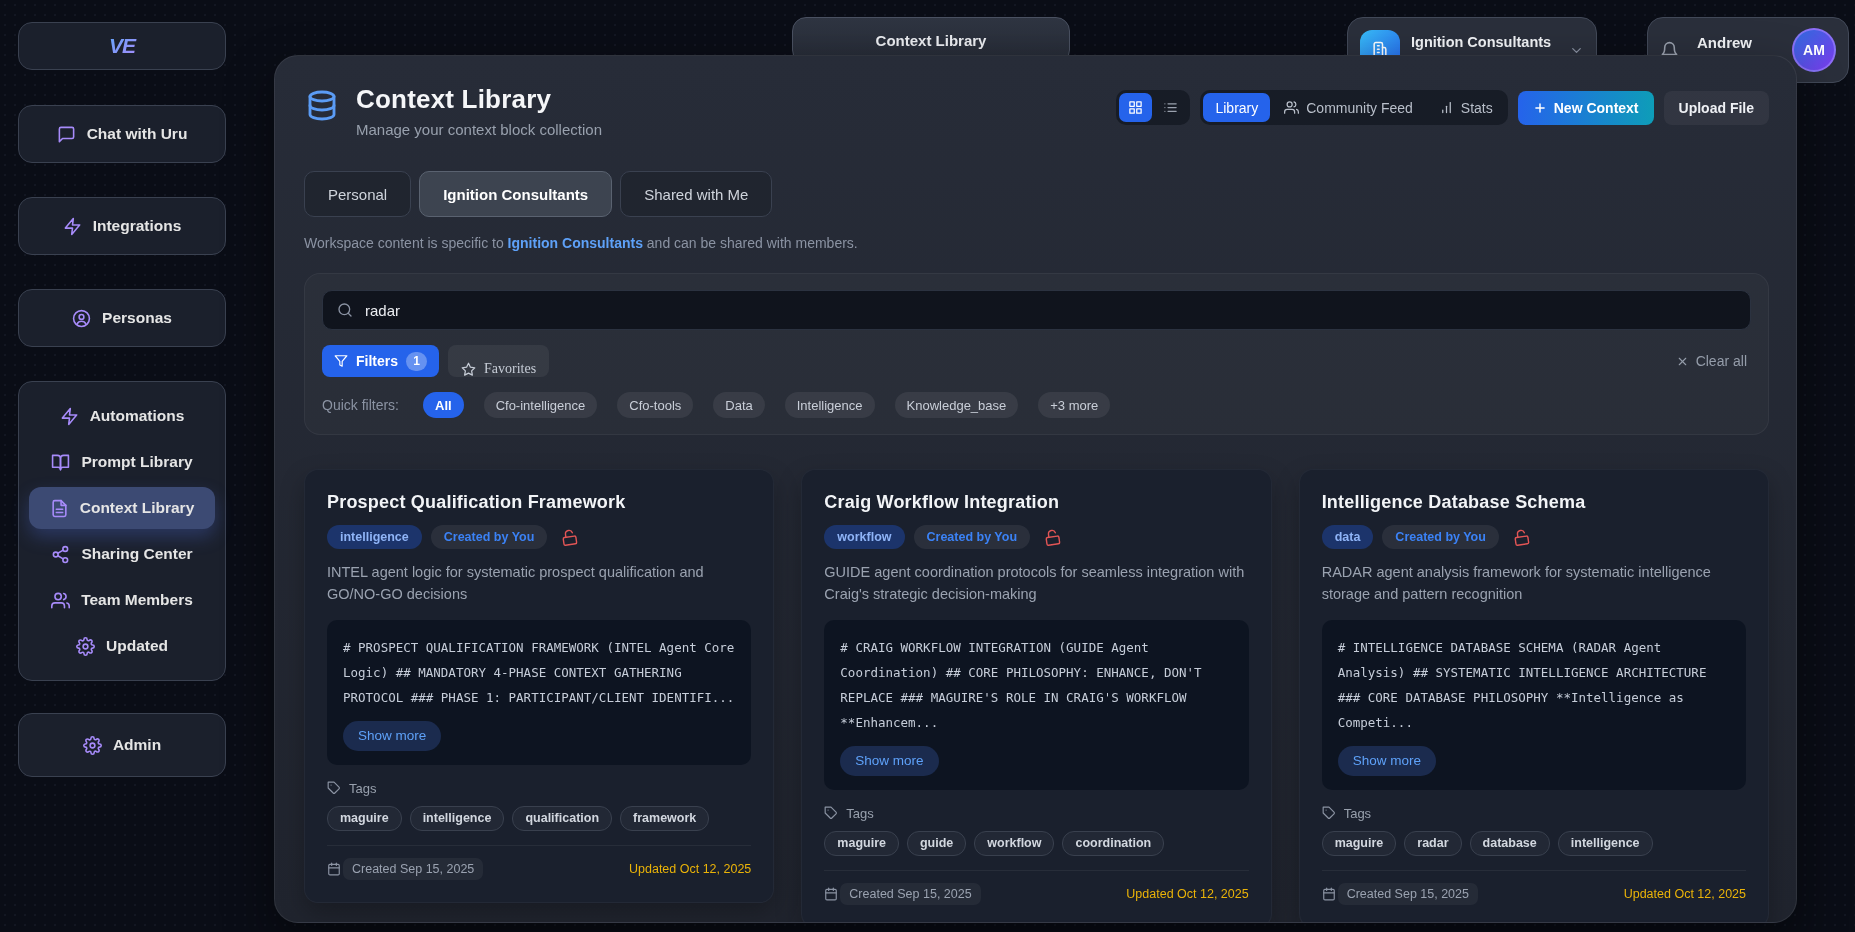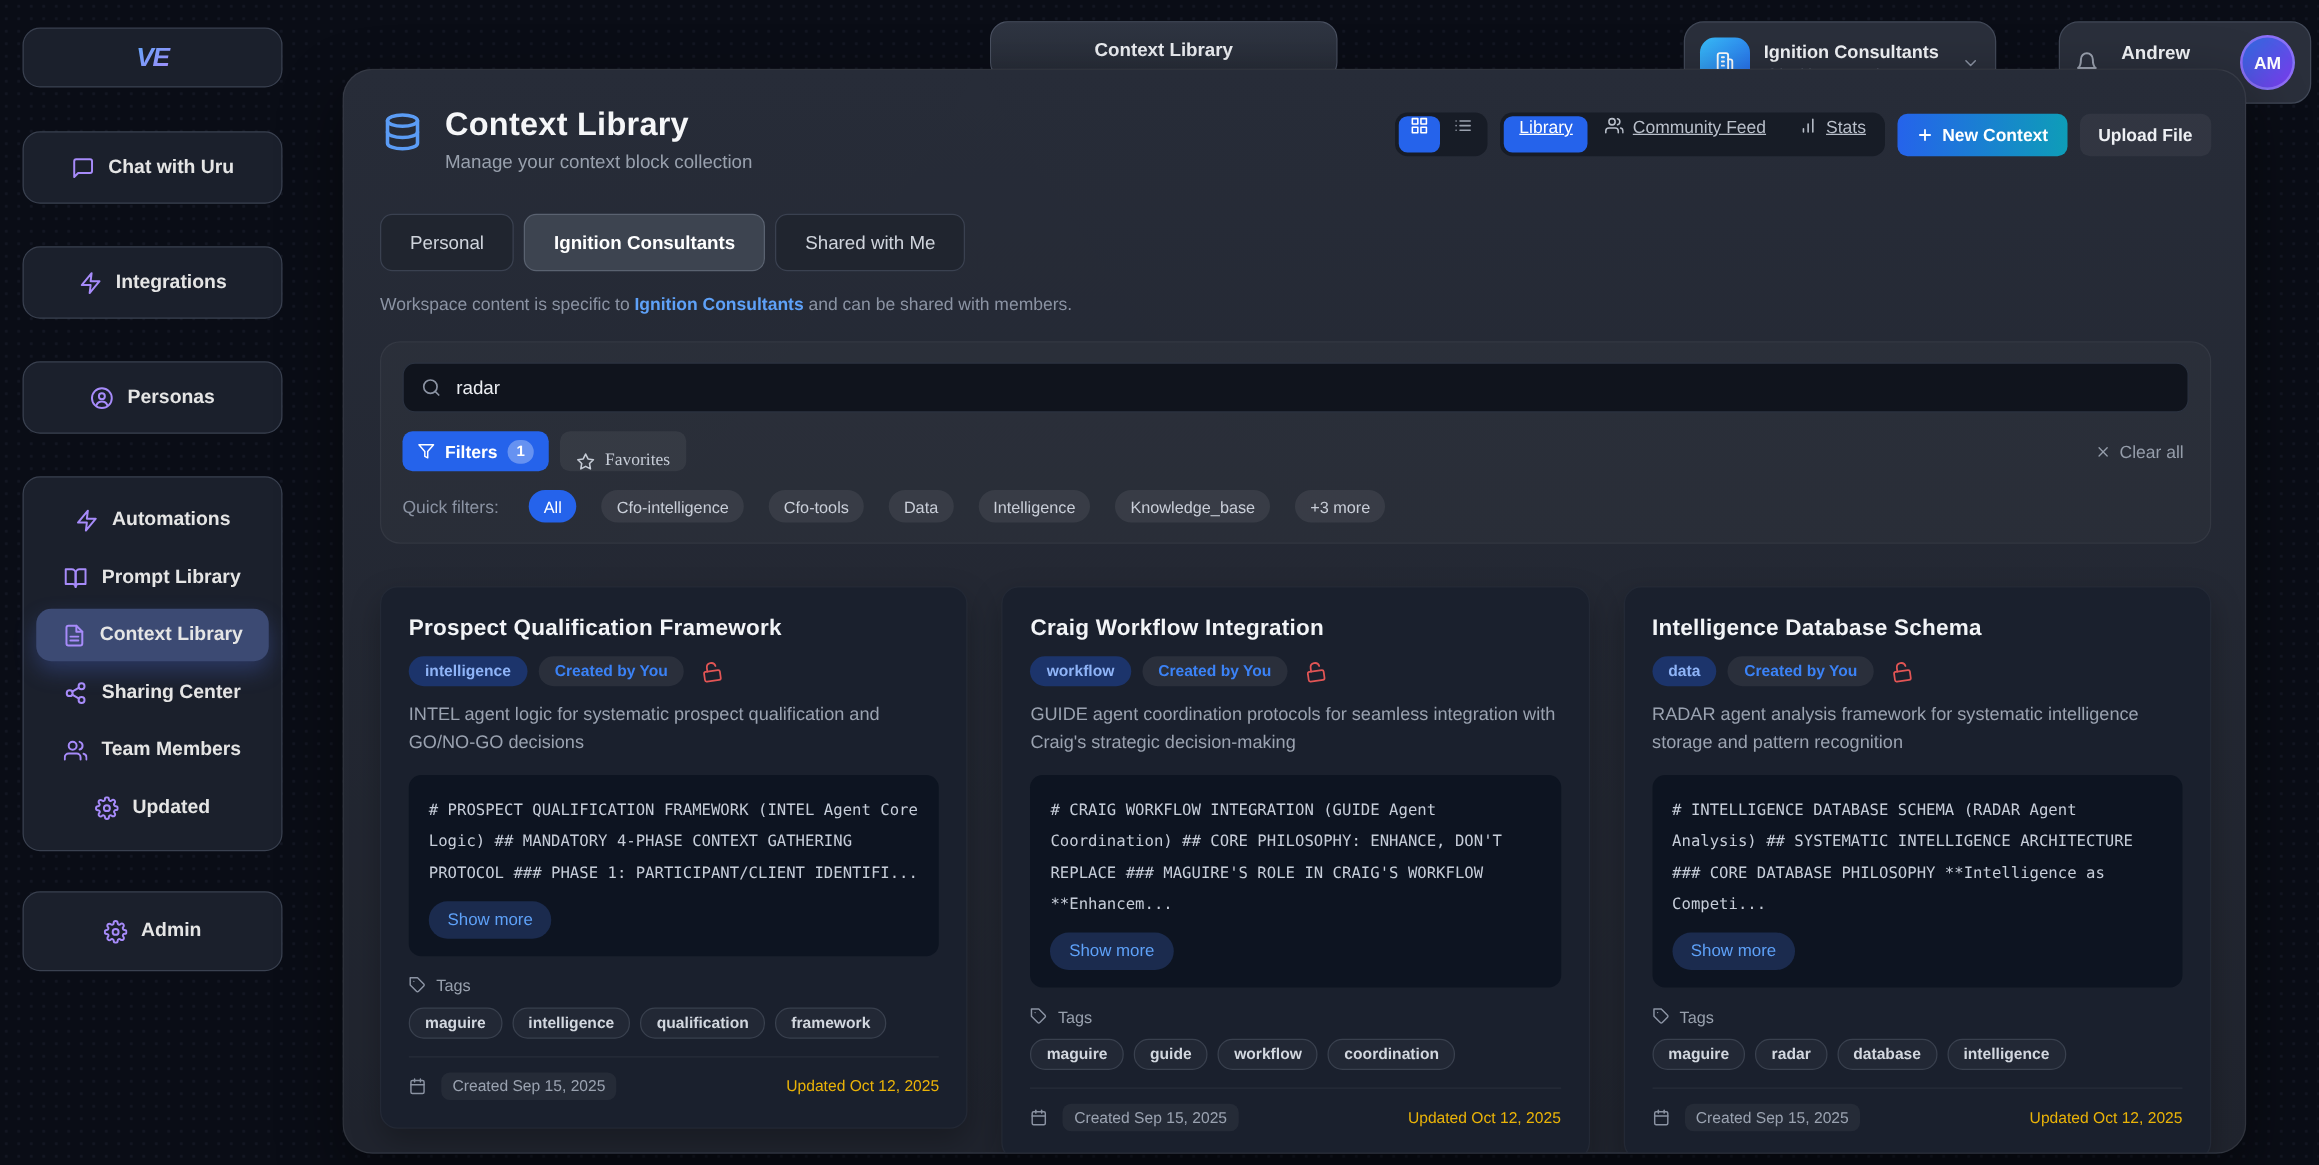--- a/index.html
+++ b/index.html
@@ -87,21 +87,21 @@
     box-shadow:0 20px 50px rgba(0,0,0,0.45);
   }
   .main-header { display:flex; justify-content:space-between; align-items:flex-start; }
   .mh-left { display:flex; gap:16px; align-items:flex-start; }
   .db-icon { color:#5b9cf5; margin-top:3px; }
   .db-icon .ic { width:36px; height:40px; stroke-width:1.9; }
   .page-title { font-size:26px; font-weight:800; color:#f5f6f8; letter-spacing:0.2px; }
   .page-sub { font-size:15px; color:#98a0ad; margin-top:6px; }
   .mh-right { display:flex; gap:10px; align-items:center; margin-top:6px; }
   .seg { background:#171c26; border-radius:10px; padding:3px; display:flex; gap:2px; }
-  .seg-btn { height:29px; display:flex; align-items:flex-start; gap:7px; padding:0 9px; border-radius:7px; color:#9aa1ae; cursor:pointer; font-size:14px;text-decoration:underline; }
+  .seg-btn { height:29px; display:flex; align-items:center; gap:7px; padding:0 9px; border-radius:7px; color:#9aa1ae; cursor:pointer; font-size:14px; }
   .seg-btn .ic { width:15px; height:15px; }
   .seg-btn.on { background:#2563eb; color:#fff; }
   .seg-btn.txt { color:#b9bfca; font-weight:500; padding:0 12px; }
   .seg-btn.txt.on { color:#fff; }
   .btn-new {
     height:34px; padding:0 15px; border-radius:8px; border:none; cursor:pointer;
     background:linear-gradient(90deg,#2563eb,#0e9db8);
     color:#fff; font-size:14px; font-weight:700;
     display:flex; align-items:center; gap:7px; font-family:inherit;
   }
@@ -150,21 +150,21 @@
   .btn-fav .ic { width:15px; height:15px; }
   .clear-all { margin-left:auto; display:flex; align-items:center; gap:7px; color:#959daa; font-size:14px; cursor:pointer; margin-right:4px; }
   .clear-all .ic { width:13px; height:13px; }
   .quick-row { display:flex; align-items:center; gap:20px; margin-top:15px; }
   .quick-label { font-size:14px; color:#8b93a3; margin-right:4px; }
   .qpill {
     height:26px; padding:0 12px; border-radius:13px; cursor:pointer;
     background:rgba(255,255,255,0.07); color:#c9ced8; font-size:13px; font-weight:500;
     display:flex; align-items:center;
   }
-  .qpill.on { background:#2563eb; color:#fff; font-weight:400; }
+  .qpill.on { background:#2563eb; color:#fff; font-weight:700; }
 
   
   .cards-grid { margin-top:34px; display:grid; grid-template-columns:repeat(3,1fr); gap:27px; align-items:start; }
   .card {
     background:#1a202d; border:1px solid rgba(255,255,255,0.045); border-radius:14px;
     padding:22px; box-shadow:0 10px 24px rgba(0,0,0,0.25); cursor:pointer;
   }
   .card-title { font-size:18px; font-weight:800; color:#f2f4f7; letter-spacing:0.2px; }
   .badge-row { display:flex; align-items:center; gap:9px; margin-top:12px; }
   .type-badge { height:24px; padding:0 13px; border-radius:12px; background:#1c346b; color:#8fb4f7; font-size:12.5px; font-weight:700; display:flex; align-items:center; }
@@ -173,21 +173,21 @@
   .lock .ic { width:17px; height:17px; }
   .card-desc { margin-top:12px; font-size:14.5px; line-height:1.55; color:#9aa2b0; }
   .code-block { margin-top:14px; background:#0d1421; border-radius:10px; padding:15px 16px 14px; }
   .code-text { font-family:"DejaVu Sans Mono","Liberation Mono",monospace; font-size:12.5px; line-height:2.0; color:#c6cdd9; word-break:break-word; }
   .show-more { margin-top:11px; height:30px; padding:0 15px; border-radius:16px; border:none; cursor:pointer; background:#1b2b4e; color:#5ea1f8; font-size:13.5px; font-weight:500; font-family:inherit; }
   .tags-label { margin-top:16px; display:flex; align-items:center; gap:8px; color:#98a0ad; font-size:13px; }
   .tags-label .ic { width:14px; height:14px; color:#8b93a3; }
   .tag-row { display:flex; gap:8px; margin-top:10px; flex-wrap:wrap; }
   .tag-pill { height:25px; padding:0 12px; border-radius:12px; background:#222835; border:1px solid #39404e; color:#d2d7df; font-size:12.5px; font-weight:600; display:flex; align-items:center; cursor:pointer; }
   .card-footer { margin-top:14px; border-top:1px solid rgba(255,255,255,0.06); padding-top:12px; display:flex; align-items:center; justify-content:space-between; }
-  .created { display:flex; align-items:center; gap:12px; color:#8b93a3; }
+  .created { display:flex; align-items:center; gap:2px; color:#8b93a3; }
   .created .ic { width:14px; height:14px; }
   .created-pill { background:rgba(255,255,255,0.05); border-radius:7px; padding:4px 9px; color:#9aa2b0; font-size:12.5px; }
   .updated { color:#eab308; font-size:12.5px; }
 </style>
 </head>
 <body>
 
 <svg width="0" height="0" style="position:absolute">
     <defs>
   <linearGradient id="g-logo" x1="0" y1="0" x2="1" y2="1">

